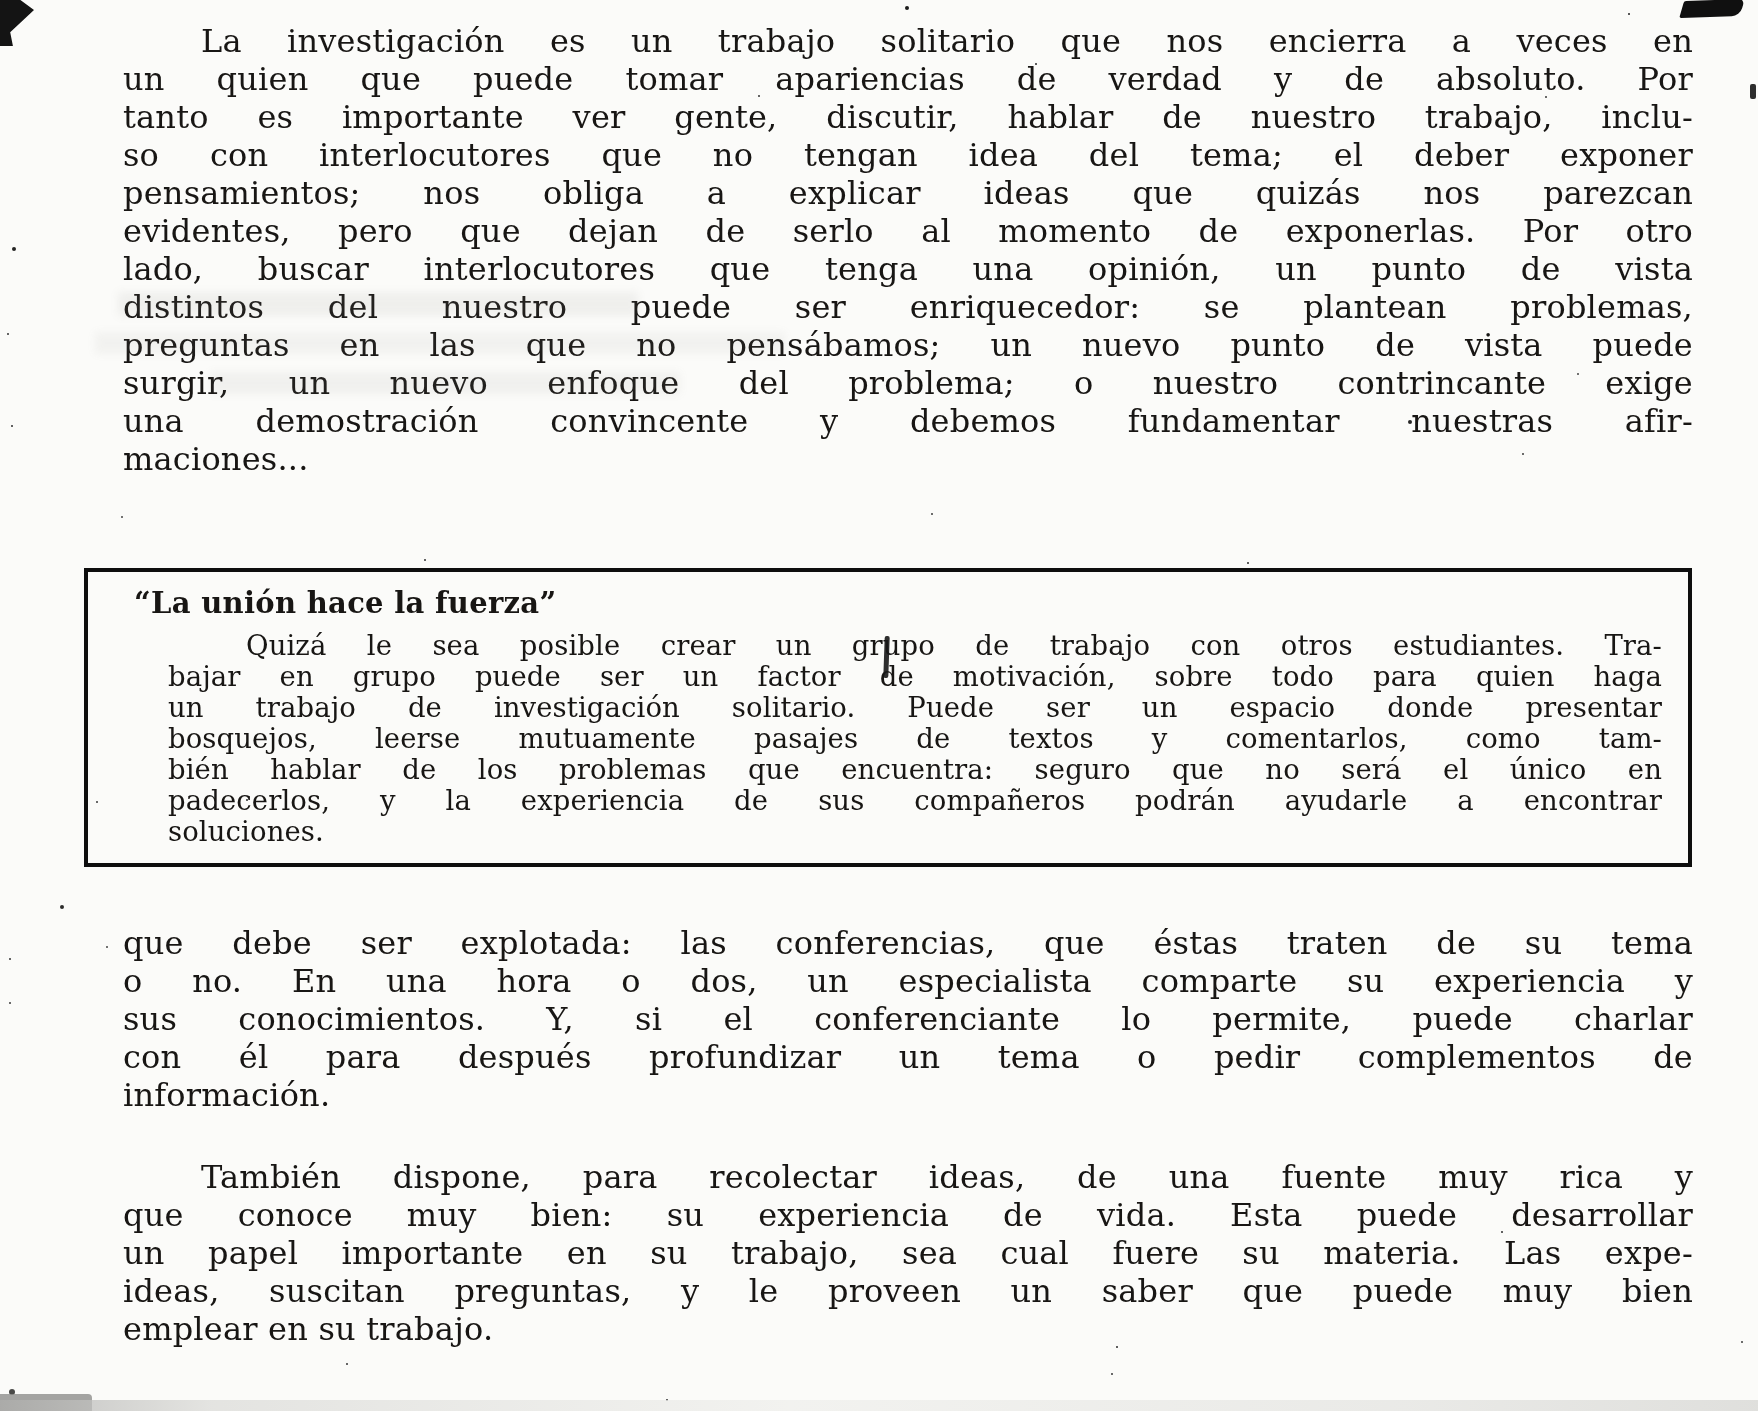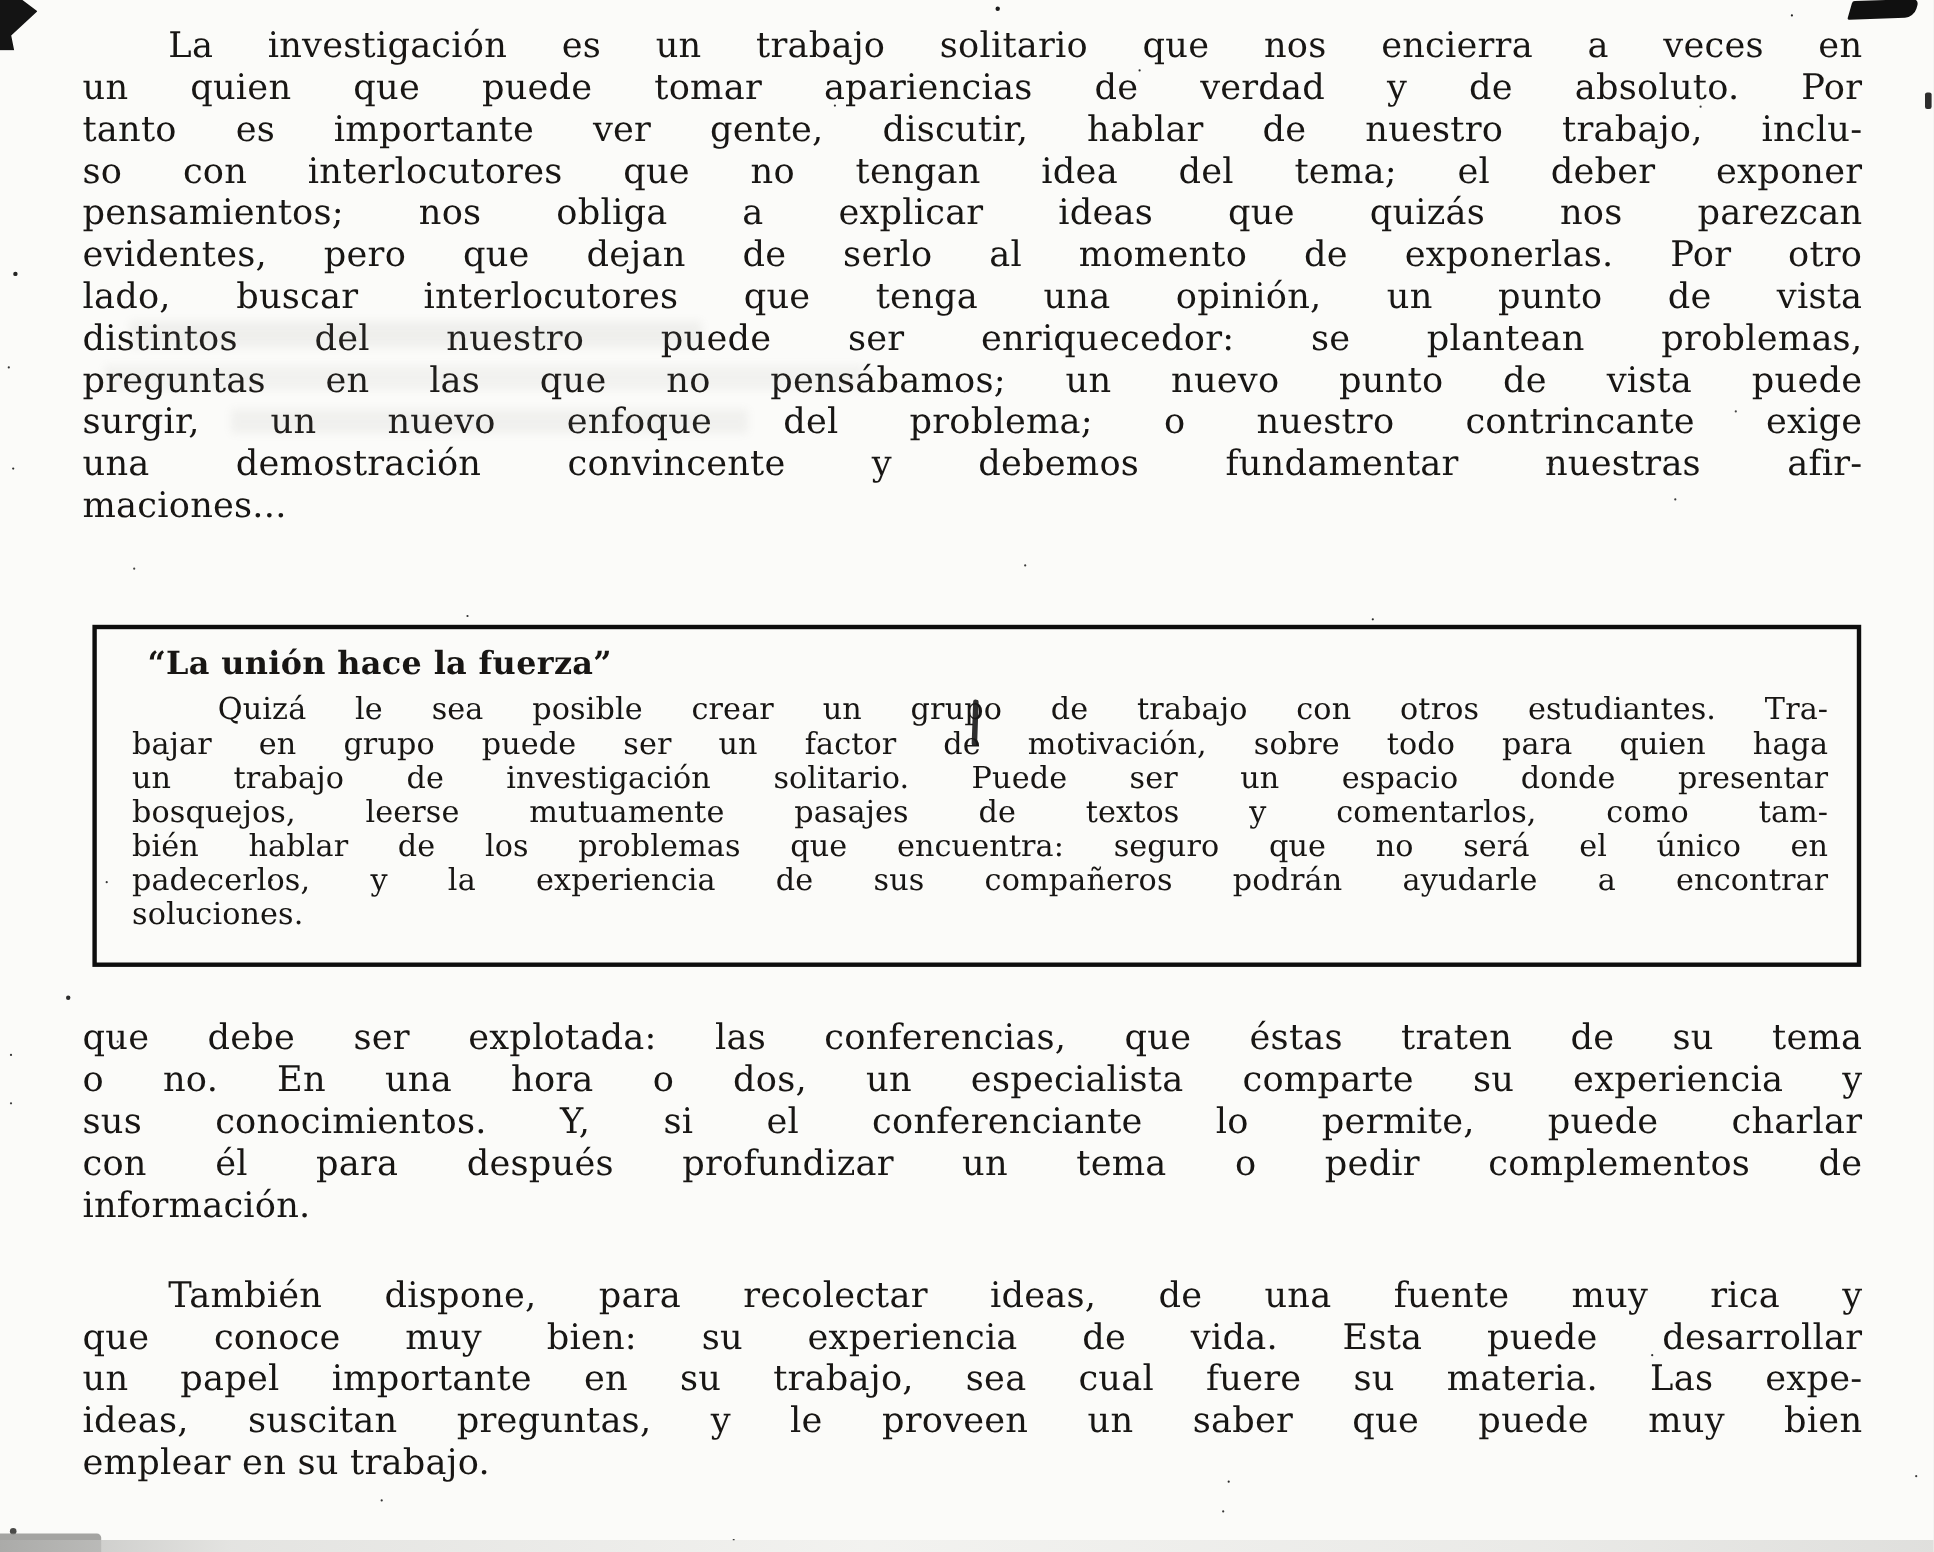--- a/index.html
+++ b/index.html
@@ -19,30 +19,31 @@
   }
   #para1{top:22px;}
   #para2{top:924px;}
   #para3{top:1158px;}
   .tline{
     text-align:justify;
     -moz-text-align-last:justify;
     text-align-last:justify;
     white-space:normal;
     overflow:hidden;
+    margin-left:48px;
   }
   .tline.pfinal{text-align-last:left;-moz-text-align-last:left;}
   .tline.indent{text-indent:78px;}
   #quote-box{
     position:absolute;
     left:84px;top:568px;
     width:1608px;
     border:4px solid #0e0e0e;
     box-sizing:border-box;
-    padding:12px 26px 28px 32px;
+    padding:12px 26px 16px 32px;
     background:transparent;
   }
   #box-title{
     font-weight:bold;
     font-size:29px;
     line-height:34px;
     margin:2px 0 10px 14px;
     letter-spacing:.3px;
   }
   .box-body{

